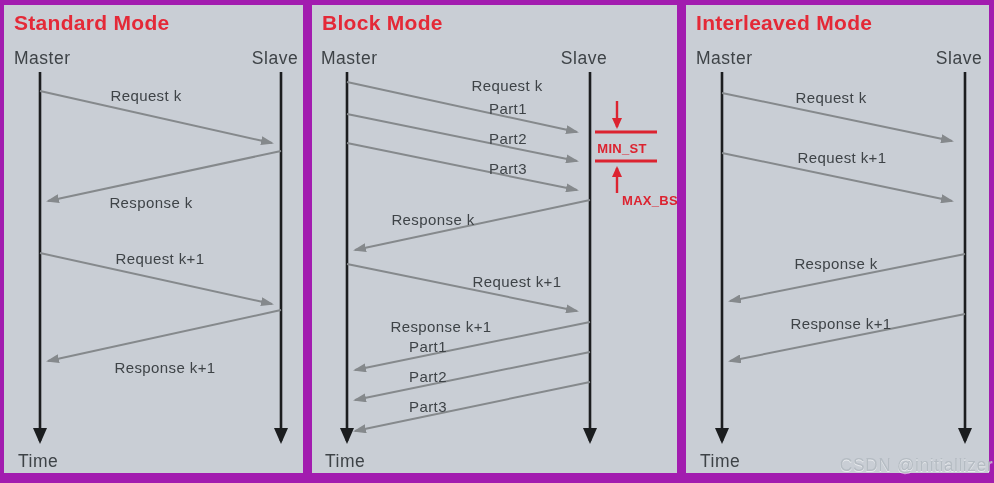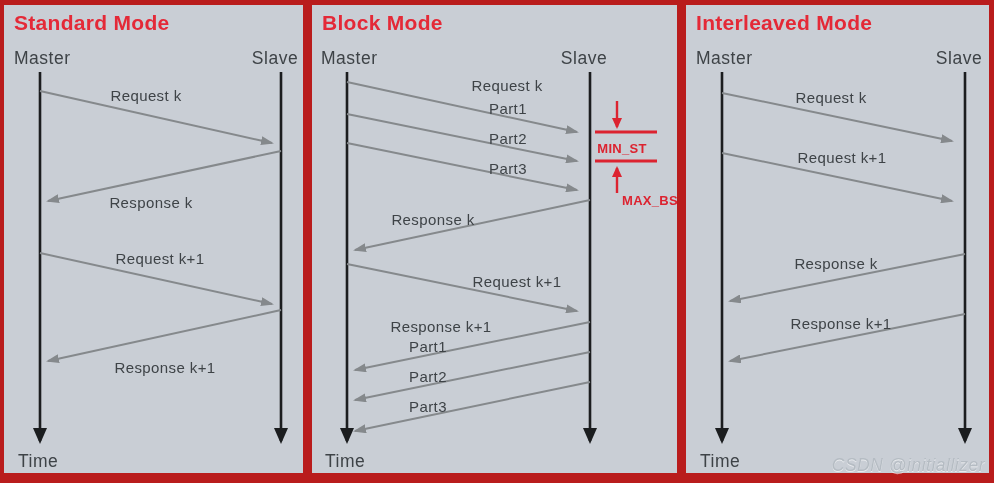--- a/index.html
+++ b/index.html
@@ -8,43 +8,42 @@
     --annot-red:#dc2330;
     --line-black:#1b1d1f;
     --arrow-gray:#85898c;
     --label-text:#3e4347;
     --watermark:#b5bcc3;
   }
   html,body{margin:0;padding:0;background:#ffffff;}
   .stage{
     position:relative;
     width:994px;height:483px;
-    background:#b91c1c;
+    background:#a21caf;
     font-family:"Liberation Sans",sans-serif;
     overflow:hidden;
   }
   svg text{font-family:"Liberation Sans",sans-serif;}
   .panel{fill:var(--panel-bg);}
   .title{fill:var(--title-red);font-size:21px;font-weight:bold;letter-spacing:.3px;}
   .actor{fill:var(--label-text);font-size:17.5px;letter-spacing:.5px;}
   .msg-label{fill:var(--label-text);font-size:15px;letter-spacing:.4px;}
   .lifeline{stroke:var(--line-black);stroke-width:2.6;fill:none;}
   .msg{stroke:var(--arrow-gray);stroke-width:2;fill:none;}
   .red-line{stroke:var(--annot-red);stroke-width:3;fill:none;}
   .red-arrow{stroke:var(--annot-red);stroke-width:2.4;fill:none;}
   .red-label{fill:var(--annot-red);font-size:13px;font-weight:bold;letter-spacing:.3px;}
   #head-black path{fill:var(--line-black);}
   #head-gray path{fill:var(--arrow-gray);}
   #head-red path{fill:var(--annot-red);}
   .watermark{
-    position:absolute;right:9px;bottom:7px;
+    position:absolute;right:1px;bottom:7px;
     font-size:17.5px;color:var(--watermark);
     text-shadow:0 1px 0 rgba(255,255,255,.6);
     letter-spacing:.5px;
-    font-style:italic;
   }
 </style>
 </head>
 <body>
 
 <div class="stage">
   <svg width="994" height="483" viewBox="0 0 994 483">
     <defs>
       <marker id="head-black" markerUnits="userSpaceOnUse" markerWidth="16" markerHeight="14" refX="13" refY="7" orient="auto">
         <path d="M0,0 L16,7 L0,14 Z"></path>

